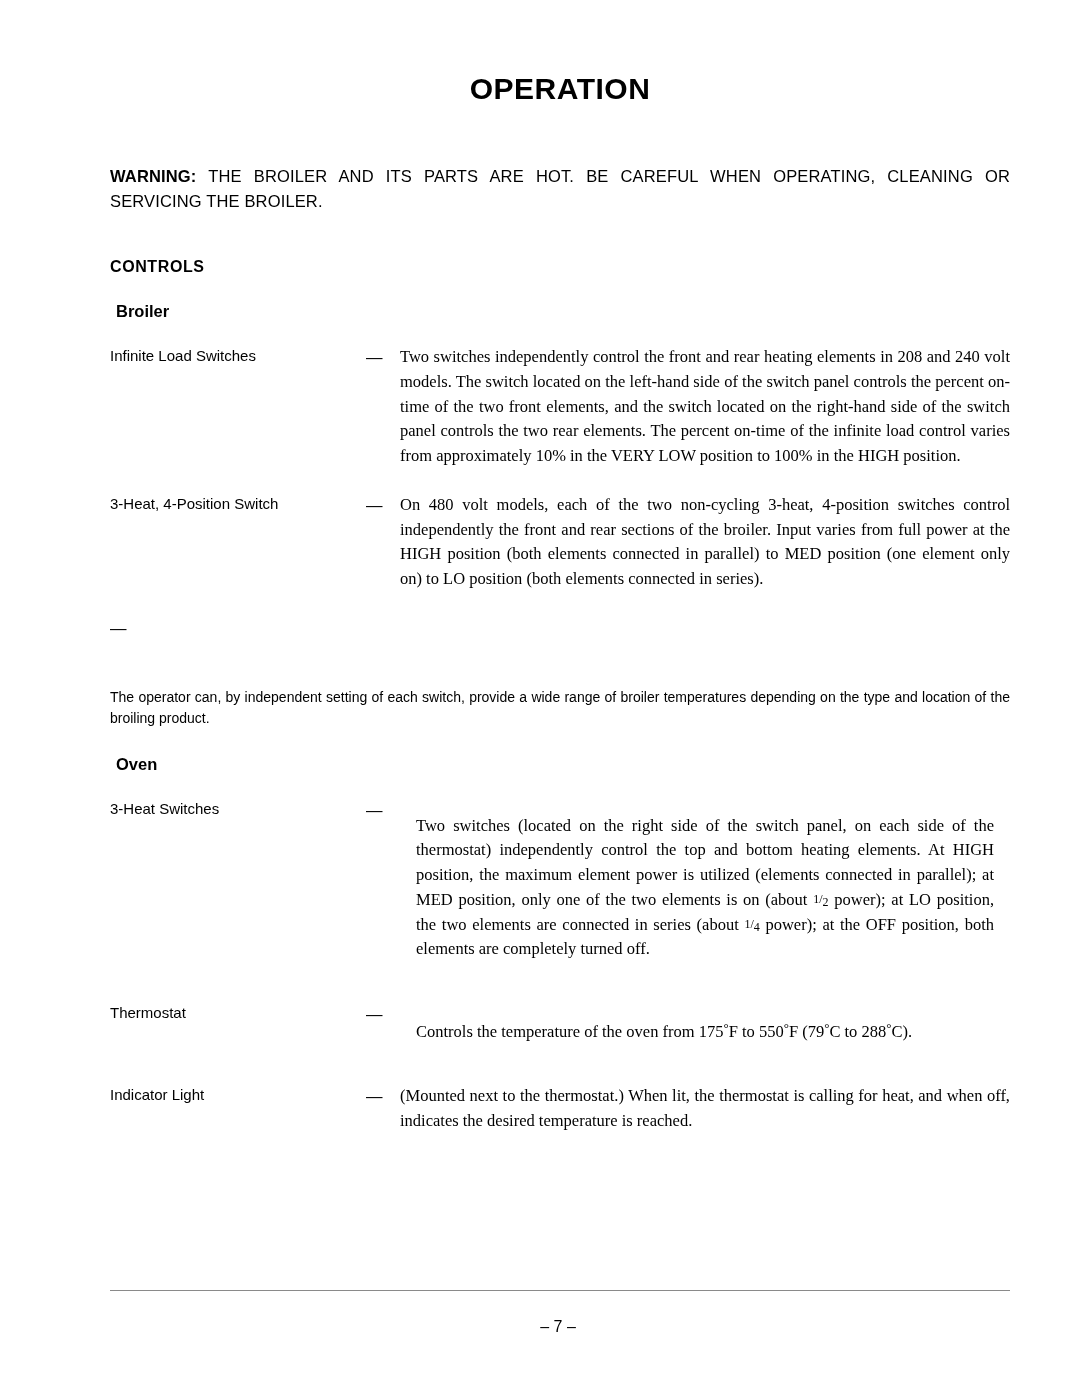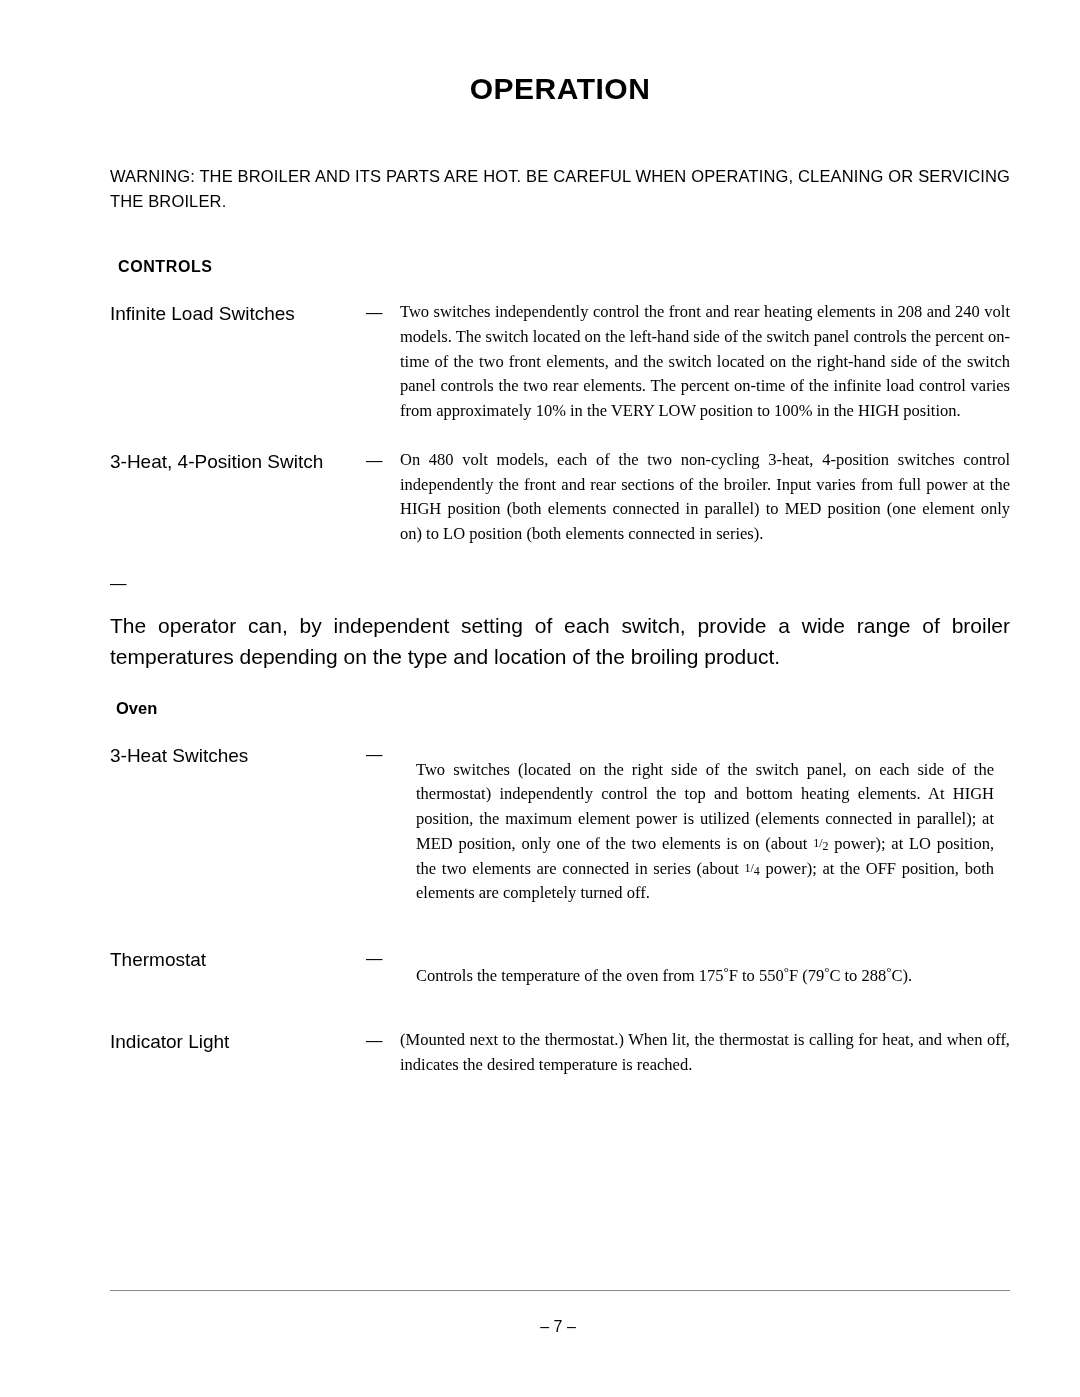--- a/index.html
+++ b/index.html
@@ -36,44 +36,43 @@
     font-family: "Liberation Sans", sans-serif;
   }
   .warning-block {
     margin-top: 58px;
     font-size: 16.5px;
     line-height: 1.52;
     text-align: justify;
     letter-spacing: 0.15px;
   }
   .warning-block .bold {
-    font-weight: normal;
+    font-weight: bold;
   }
   .section-head {
     margin-top: 44px;
     font-size: 16px;
     font-weight: bold;
     letter-spacing: 0.6px;
-    margin-left: 8px;
   }
   .sub-head {
     margin-top: 26px;
     margin-left: 6px;
     font-size: 16.5px;
     font-weight: bold;
   }
   .entry {
     margin-top: 24px;
     display: flex;
     align-items: flex-start;
   }
   .entry .term {
     width: 256px;
     flex: 0 0 256px;
-    font-size: 19px;
+    font-size: 15px;
     line-height: 1.5;
     white-space: nowrap;
   }
   .entry .dash {
     width: 34px;
     flex: 0 0 34px;
     font-size: 16.5px;
     line-height: 1.5;
   }
   .entry .desc {
@@ -81,22 +80,22 @@
     font-size: 16.5px;
     line-height: 1.5;
     text-align: justify;
     text-justify: inter-word;
     font-family: Liberation Serif, serif;
   }
   .entry .desc p {
     margin: 16px;
   }
   .para {
-    margin-top: 14px;
-    font-size: 21px;
+    margin-top: 46px;
+    font-size: 14px;
     line-height: 1.5;
     text-align: justify;
   }
   .frac {
     font-size: 12px;
     vertical-align: 0.15em;
   }
   .frac .den {
     vertical-align: -0.25em;
   }
@@ -130,20 +129,21 @@
   <div class="content">
 
     <h1 class="page-title">OPERATION</h1>
 
     <div class="warning-block">
       <span class="bold">WARNING:</span><span> THE BROILER AND ITS PARTS ARE HOT.  BE CAREFUL WHEN OPERATING, CLEANING OR SERVICING THE BROILER.</span>
     </div>
 
     <div class="section-head">CONTROLS</div>
 
+    <div class="sub-head">Broiler</div>
 
     <div class="entry">
       <div class="term">Infinite Load Switches</div>
       <div class="dash">—</div>
       <div class="desc">Two switches independently control the front and rear heating elements in 208 and 240 volt models.  The switch located on the left-hand side of the switch panel controls the percent on-time of the two front elements, and the switch located on the right-hand side of the switch panel controls the two rear elements.  The percent on-time of the infinite load control varies from approximately 10% in the VERY LOW position to 100% in the HIGH position.</div>
     </div>
 
     <div class="entry">
       <div class="term">3-Heat, 4-Position Switch</div>
       <div class="dash">—</div>

